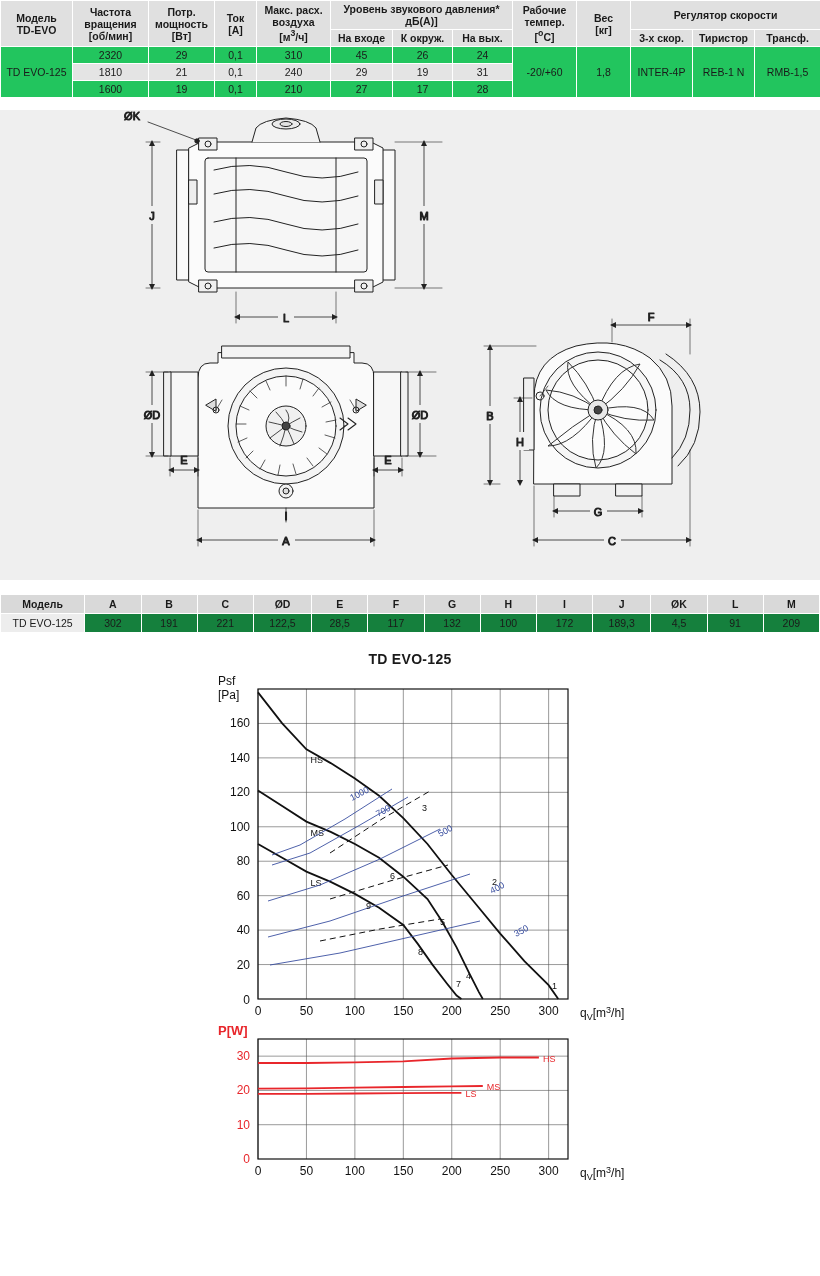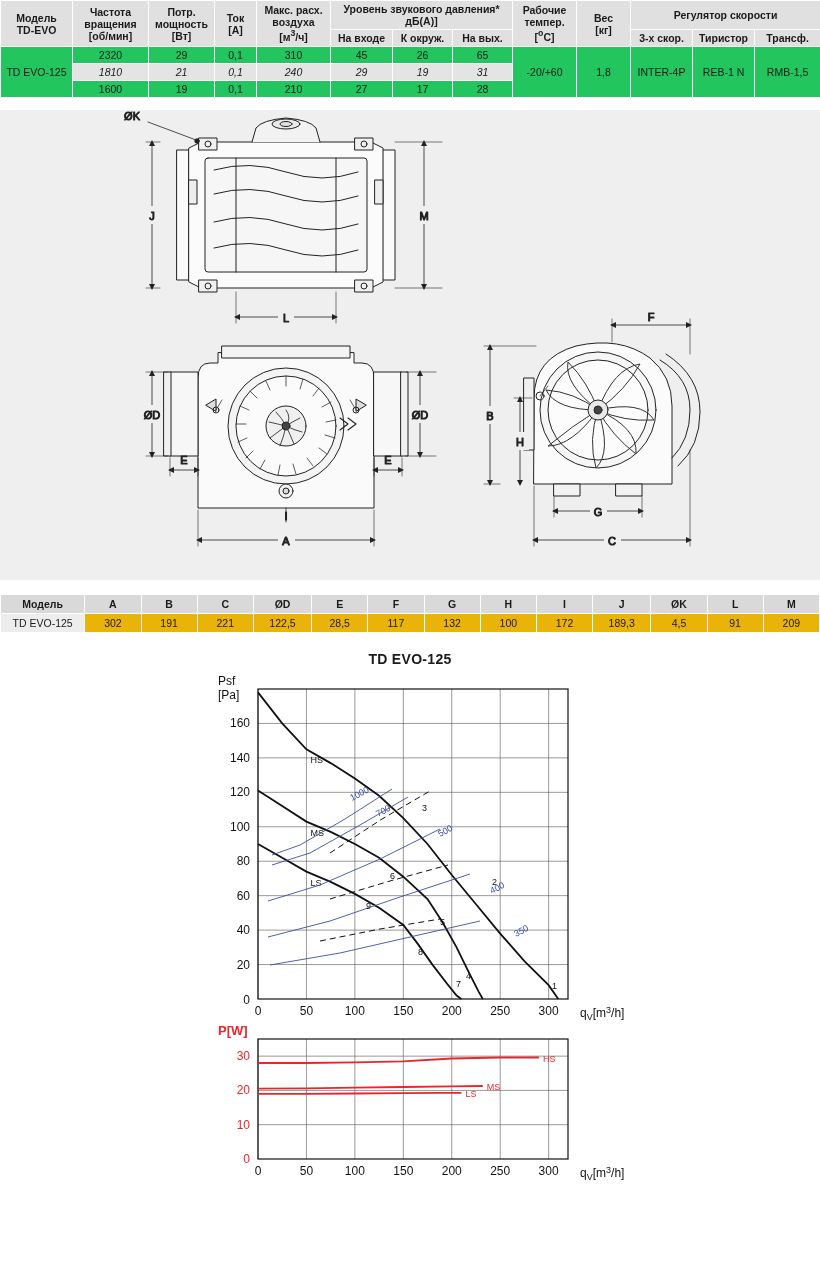--- a/index.html
+++ b/index.html
@@ -18,21 +18,21 @@
   .spec-table th,.spec-table td{
     border:1px solid #ffffff;
     text-align:center;
     vertical-align:middle;
     font-size:10.5px;
     padding:2px 1px;
     background:#e8e8e8;
   }
   .spec-table th{font-weight:bold;line-height:1.15;}
   .spec-table td{background:#22c55e;}
-  .spec-table td.shade{background:#e4e4e4;font-style:italic;}
+  .spec-table td.shade{background:#e4e4e4;}
   .spec-table th.hdr{background:#e0e0e0;}
   .spec-table .model-cell{font-size:10.5px;}
   
   .drawing-panel{
     position:relative;
     width:820px;height:470px;
     background:#efefef;
     margin-top:12px;
     overflow:hidden;
   }
@@ -40,21 +40,21 @@
   
   .dim-wrap{margin-top:14px;}
   .dim-table{width:820px;table-layout:fixed;}
   .dim-table th,.dim-table td{
     border:1px solid #ffffff;
     text-align:center;
     font-size:10.5px;
     padding:3px 1px;
   }
   .dim-table th{background:#d9d9d9;font-weight:bold;}
-  .dim-table td{background:#eab308;}
+  .dim-table td{background:#15803d;}
   .dim-table td.first{background:#ededed;}
   
   .chart-area{position:relative;width:820px;height:560px;margin-top:18px;}
   .chart-title{
     position:absolute;top:0;left:0;width:820px;text-align:center;
     font-size:14px;font-weight:bold;letter-spacing:.3px;
   }
   .chart-area svg{position:absolute;top:18px;left:0;}
   text{font-family:"Liberation Sans", sans-serif;}
 </style>
@@ -98,21 +98,21 @@
     <th class="hdr">Трансф.</th>
   </tr>
   <tr>
     <td class="model-cell" rowspan="3">TD EVO-125</td>
     <td>2320</td>
     <td>29</td>
     <td>0,1</td>
     <td>310</td>
     <td>45</td>
     <td>26</td>
-    <td>65</td>
+    <td>24</td>
     <td rowspan="3">-20/+60</td>
     <td rowspan="3">1,8</td>
     <td rowspan="3">INTER-4P</td>
     <td rowspan="3">REB-1 N</td>
     <td rowspan="3">RMB-1,5</td>
   </tr>
   <tr>
     <td class="shade">1810</td>
     <td class="shade">21</td>
     <td class="shade">0,1</td>

